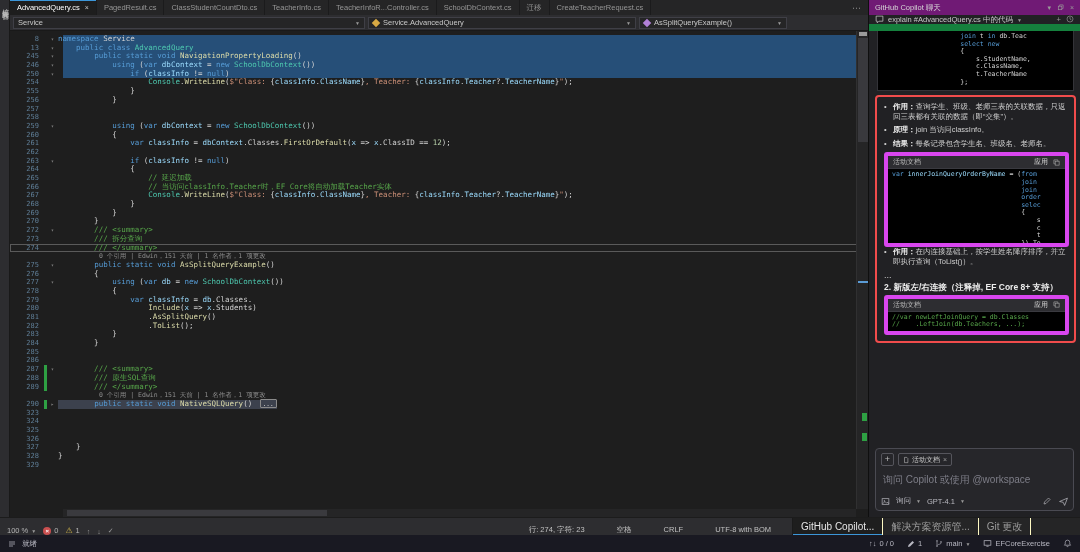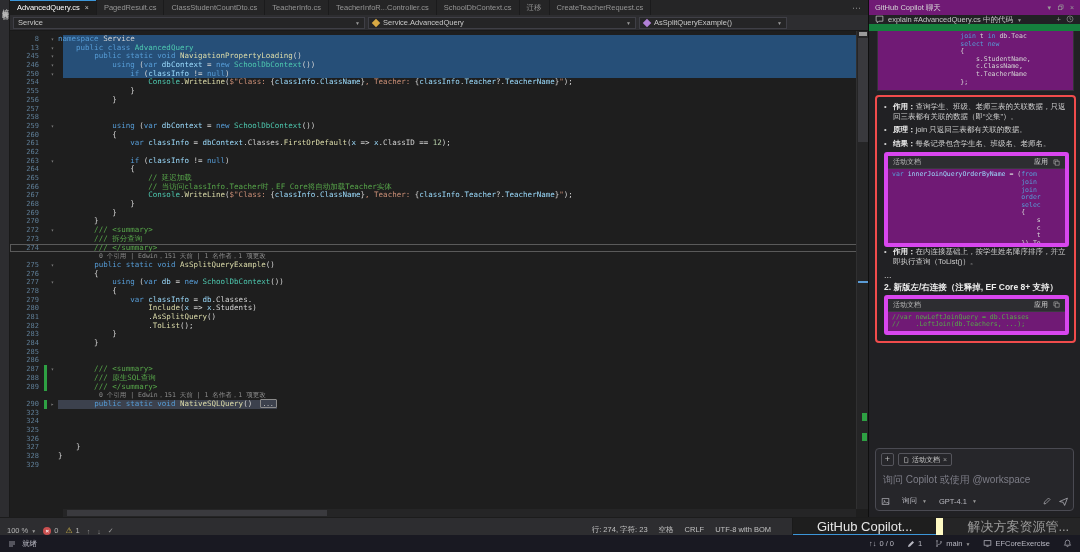--- a/index.html
+++ b/index.html
@@ -56,55 +56,55 @@
   #hthumb{position:absolute;left:4px;top:1px;width:260px;height:6px;background:#3a3a3e}
 
   
   #copilot{position:absolute;left:868px;top:0;width:212px;height:517px;background:#212124;border-left:1px solid #0f0f0f;display:flex;flex-direction:column}
   #cp-header{height:15px;background:#701a75;display:flex;align-items:center;padding:0 6px;font-size:7.5px;color:#d6d6d6;flex:none}
   #cp-header .ics{margin-left:auto;display:flex;gap:6px;color:#9a9a9a;font-size:7px;align-items:center}
   #cp-conv{height:16px;display:flex;align-items:center;gap:4px;padding:0 6px;font-size:7.5px;color:#c8c8c8;border-bottom:7px solid #15803d;flex:none;white-space:nowrap;overflow:hidden}
   #cp-conv .caret{font-size:5px;color:#999}
   #cp-conv .ics{margin-left:auto;display:flex;gap:5px;color:#999}
   #cp-chat{flex:1;overflow:hidden;padding:0 4px 0 6px;position:relative}
-  .codeblock{background:#701a75;border:1px solid #333338;font-family:"DejaVu Sans Mono",monospace;font-size:6.5px;line-height:7.6px;color:#d4d4d4;padding:2px 4px;overflow:hidden}
+  .codeblock{background:#000000;border:1px solid #333338;font-family:"DejaVu Sans Mono",monospace;font-size:6.5px;line-height:7.6px;color:#d4d4d4;padding:2px 4px;overflow:hidden}
   #snippet-block{margin:0 2px;height:60px;border-top:none}
   .sn-line{white-space:pre;height:7.6px}
   #red-box{border:2px solid #f14c4c;border-radius:4px;margin-top:4px;padding:5px 5px 6px 7px}
   .bullet{position:relative;padding-left:9px;font-size:7.5px;line-height:9.6px;color:#cfcfcf;margin-bottom:4px}
   .bullet .dot{position:absolute;left:0;top:0}
   .b-strong{font-weight:bold;color:#ececec}
   .card{border:4px solid #d946ef;border-radius:3px;margin:0 0;overflow:hidden}
   .card-head{height:13px;background:#2d2d31;display:flex;align-items:center;padding:0 5px;font-size:7px;color:#bbb;border-bottom:1px solid #3a3a40}
   .card-head .apply{margin-left:auto;color:#cfcfcf}
   .card-head .cic{margin-left:5px;color:#aaa;display:flex;align-items:center}
   .card-code{border:none;border-radius:0}
   #card1-code{height:74px}
   #cp-ellipsis{color:#cfcfcf;font-size:9px;line-height:8px;margin:2px 0 3px}
   #cp-heading{font-size:8.5px;font-weight:bold;color:#ececec;line-height:11px;margin:3px 0 2px}
   #cp-input{margin:4px 6px 6px;border:1px solid #4a4a52;border-radius:4px;background:#26262a;padding:4px 5px;flex:none}
   .chip-row{display:flex;align-items:center;gap:4px}
   .add-btn{width:13px;height:13px;border:1px solid #55555c;border-radius:2px;display:flex;align-items:center;justify-content:center;color:#bbb;font-size:9px;line-height:9px}
   .chip{display:flex;align-items:center;gap:3px;border:1px solid #55555c;border-radius:2px;height:13px;padding:0 4px;font-size:7px;color:#ccc}
   .chip .x{color:#999;font-size:7px}
   .placeholder{color:#7e7e88;font-size:10px;margin:7px 2px 9px}
-  .ctl-row{display:flex;align-items:center;gap:12px;font-size:7.5px;color:#b9b9c0}
+  .ctl-row{display:flex;align-items:center;gap:6px;font-size:7.5px;color:#b9b9c0}
   .ctl-row .caret{font-size:5px;color:#999;margin-left:2px}
   .ctl-right{margin-left:auto;display:flex;gap:8px;align-items:center;color:#b9b9c0}
 
   
   #doc-status{position:absolute;left:0;top:517px;width:1080px;height:18px;background:#2d2d30;border-top:1px solid #1c1c1c;display:flex;font-size:7.5px;color:#b5b5b5}
   #ds-left{width:792px;display:flex;align-items:flex-end;padding:0 7px;gap:7px;flex:none}
   #ds-left .caret{font-size:5px;color:#999}
   .err-ic{width:8px;height:8px;border-radius:50%;background:#c94f4f;color:#fff;font-size:6px;line-height:8px;text-align:center;font-weight:bold}
   .warn-ic{color:#d7ba4a;font-size:8px}
   .nav-ar{color:#9a9a9a;font-size:7px}
-  #ds-pos-group{margin-left:auto;display:flex;gap:11px;padding-right:14px;color:#c0c0c0}
+  #ds-pos-group{margin-left:auto;display:flex;gap:32px;padding-right:14px;color:#c0c0c0}
   #ds-right{flex:1;display:flex;align-items:stretch;background:#252526;border-left:1px solid #1a1a1a}
-  .dock-tab{display:flex;align-items:center;padding:0 24px;font-size:13px;color:#9a9a9a;white-space:nowrap;border-right:7px solid #fef9c3}
+  .dock-tab{display:flex;align-items:center;padding:0 8px;font-size:10px;color:#9a9a9a;white-space:nowrap;border-right:1px solid #fef9c3}
   .dock-tab.active{color:#e6e6e6;background:#1e1e1e;box-shadow:inset 0 -1px 0 #3c96d9}
 
   
   #status-bar{position:absolute;left:0;top:535px;width:1080px;height:17px;background:#191922;display:flex;align-items:center;padding:0 8px;font-size:7.5px;color:#b8b8c2;gap:6px}
   #sb-right{margin-left:auto;display:flex;align-items:center;gap:13px}
   .sb-item{display:flex;align-items:center;gap:3px;white-space:nowrap}
   .sb-item .caret{font-size:5px;color:#999}
   svg{display:block}
 </style>
 </head>
@@ -269,21 +269,21 @@
           <div class="sn-line"><span class="tk-pl">                    {</span></div>
           <div class="sn-line"><span class="tk-pl">                        s.StudentName,</span></div>
           <div class="sn-line"><span class="tk-pl">                        c.ClassName,</span></div>
           <div class="sn-line"><span class="tk-pl">                        t.TeacherName</span></div>
           <div class="sn-line"><span class="tk-pl">                    };</span></div>
         </div>
 
       <div id="red-box">
         <div id="bullets1">
             <div class="bullet"><span class="dot">•</span><span class="b-strong">作用：</span><span>查询学生、班级、老师三表的关联数据，只返回三表都有关联的数据（即“交集”）。</span></div>
-            <div class="bullet"><span class="dot">•</span><span class="b-strong">原理：</span><span>join 只返回三表都有关联的数据。</span></div>
+            <div class="bullet"><span class="dot">•</span><span class="b-strong">原理：</span><span>join 当访问classInfo。</span></div>
             <div class="bullet"><span class="dot">•</span><span class="b-strong">结果：</span><span>每条记录包含学生名、班级名、老师名。</span></div>
           </div>
 
         <div class="card">
           <div class="card-head">
             <span>活动文档</span>
             <span class="apply">应用</span>
             <span class="cic">
               <svg width="7" height="7" viewBox="0 0 16 16">
                   <rect x="5" y="5" width="9" height="9" fill="none" stroke="currentColor" stroke-width="1.4"></rect>

